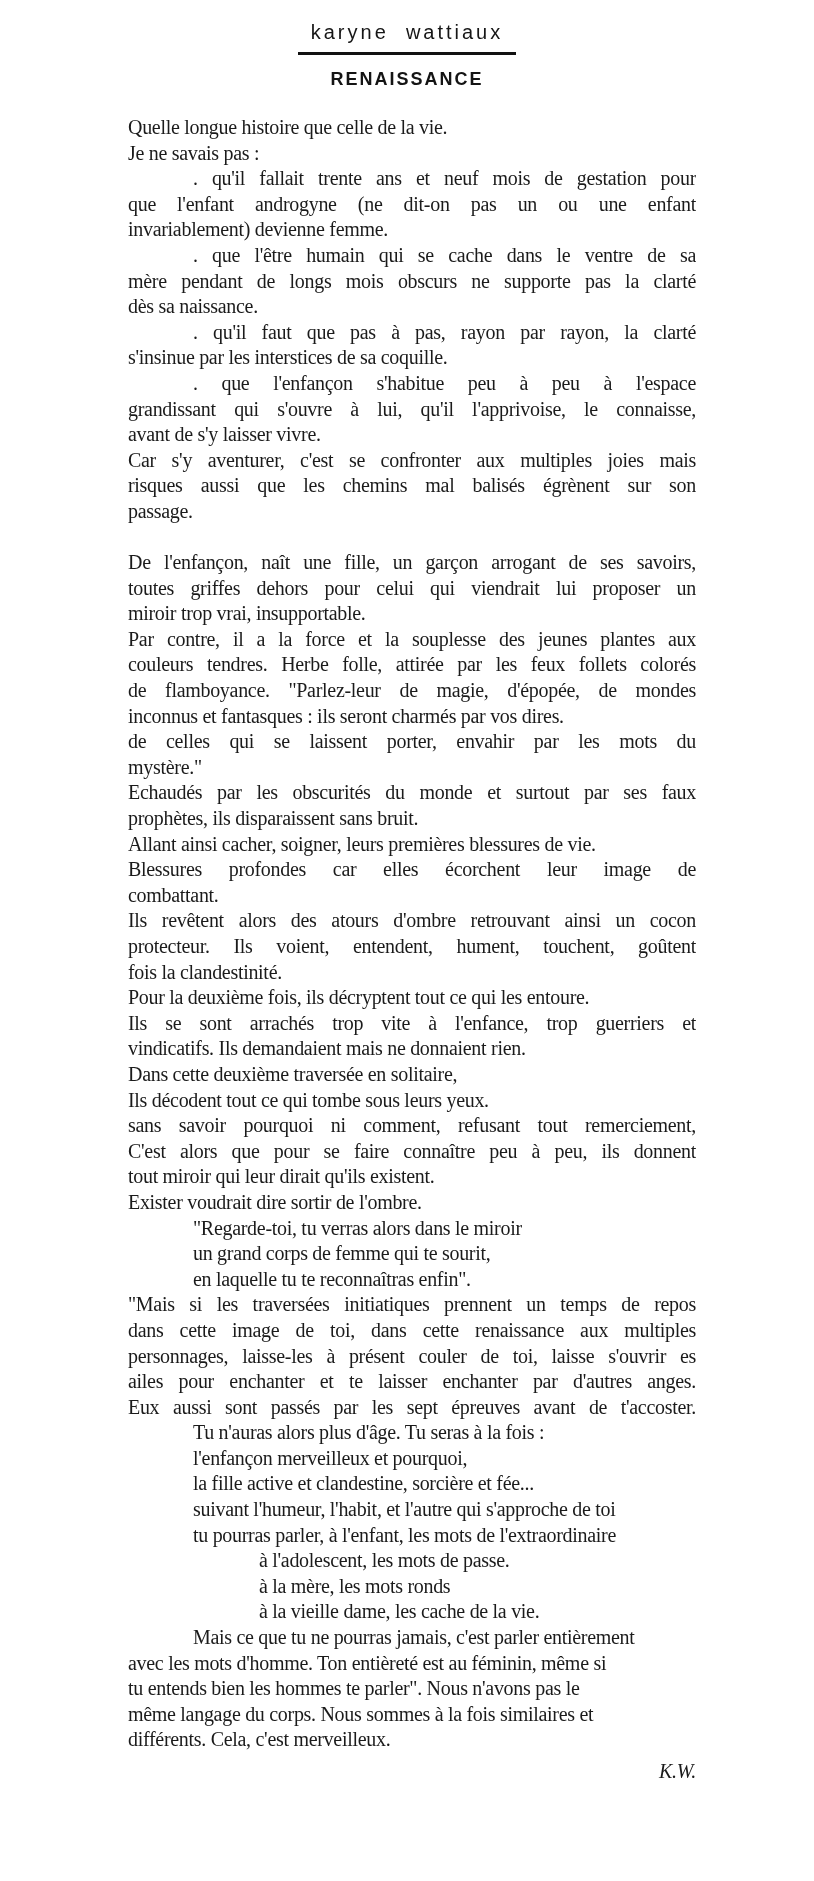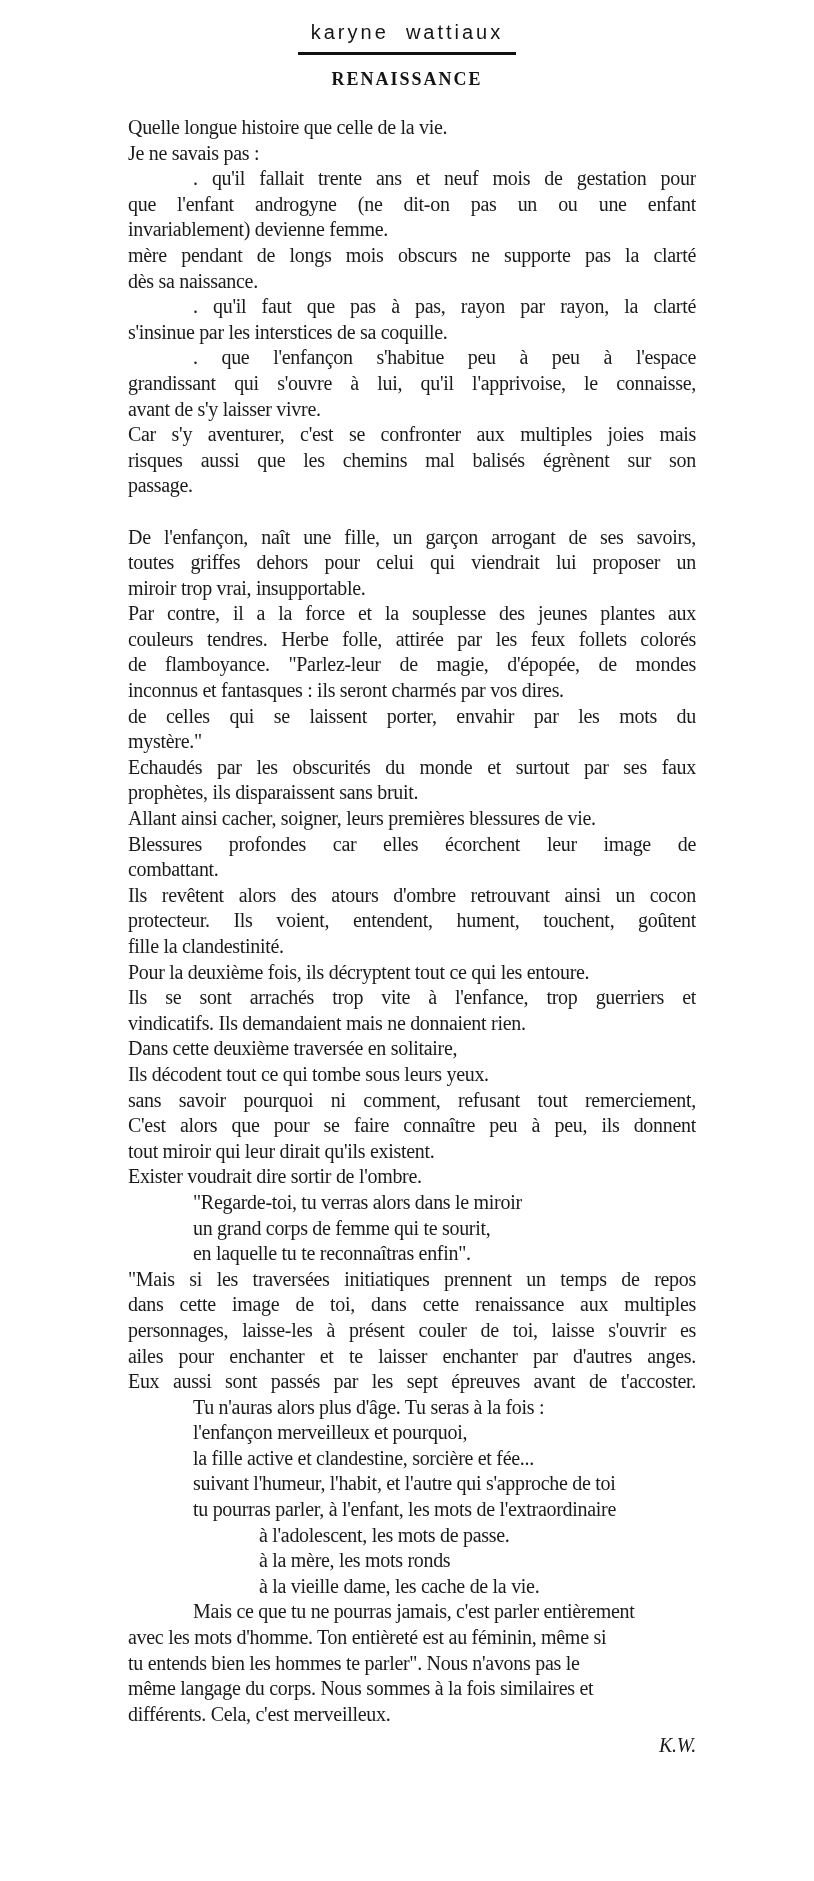--- a/index.html
+++ b/index.html
@@ -29,21 +29,21 @@
     font-family: "Liberation Sans", sans-serif;
     font-size: 20px;
     letter-spacing: 3px;
     white-space: pre;
     color: #161616;
     padding: 0 13px 8px 13px;
     border-bottom: 3px solid #111111;
   }
   .poem-title {
     text-align: center;
-    font-family: Liberation Serif, serif;
+    font-family: Liberation Sans, sans-serif;
     font-weight: bold;
     font-size: 18px;
     letter-spacing: 2px;
     color: #141414;
     margin-top: 14px;
   }
   .poem-body {
     margin-left: 128px;
     width: 568px;
     margin-top: 25px;
@@ -77,20 +77,21 @@
   <div class="author-wrap">
     <span class="author-name">karyne  wattiaux</span>
   </div>
   <div class="poem-title">RENAISSANCE</div>
   <div class="poem-body">
       <div class="line left">Quelle longue histoire que celle de la vie.</div>
       <div class="line left">Je ne savais pas :</div>
       <div class="line just in1">. qu'il fallait trente ans et neuf mois de gestation pour</div>
       <div class="line just">que l'enfant androgyne (ne dit-on pas un ou une enfant</div>
       <div class="line left">invariablement) devienne femme.</div>
+      <div class="line just in1">. que l'être humain qui se cache dans le ventre de sa</div>
       <div class="line just">mère pendant de longs mois obscurs ne supporte pas la clarté</div>
       <div class="line left">dès sa naissance.</div>
       <div class="line just in1">. qu'il faut que pas à pas, rayon par rayon, la clarté</div>
       <div class="line left">s'insinue par les interstices de sa coquille.</div>
       <div class="line just in1">. que l'enfançon s'habitue peu à peu à l'espace</div>
       <div class="line just">grandissant qui s'ouvre à lui, qu'il l'apprivoise, le connaisse,</div>
       <div class="line left">avant de s'y laisser vivre.</div>
       <div class="line just">Car s'y aventurer, c'est se confronter aux multiples joies mais</div>
       <div class="line just">risques aussi que les chemins mal balisés égrènent sur son</div>
       <div class="line left">passage.</div>
@@ -104,21 +105,21 @@
       <div class="line left">inconnus et fantasques : ils seront charmés par vos dires.</div>
       <div class="line just">de celles qui se laissent porter, envahir par les mots du</div>
       <div class="line left">mystère."</div>
       <div class="line just">Echaudés par les obscurités du monde et surtout par ses faux</div>
       <div class="line left">prophètes, ils disparaissent sans bruit.</div>
       <div class="line left">Allant ainsi cacher, soigner, leurs premières blessures de vie.</div>
       <div class="line just">Blessures profondes car elles écorchent leur image de</div>
       <div class="line left">combattant.</div>
       <div class="line just">Ils revêtent alors des atours d'ombre retrouvant ainsi un cocon</div>
       <div class="line just">protecteur. Ils voient, entendent, hument, touchent, goûtent</div>
-      <div class="line left">fille la clandestinité.</div>
+      <div class="line left">fois la clandestinité.</div>
       <div class="line left">Pour la deuxième fois, ils décryptent tout ce qui les entoure.</div>
       <div class="line just">Ils se sont arrachés trop vite à l'enfance, trop guerriers et</div>
       <div class="line left">vindicatifs. Ils demandaient mais ne donnaient rien.</div>
       <div class="line left">Dans cette deuxième traversée en solitaire,</div>
       <div class="line left">Ils décodent tout ce qui tombe sous leurs yeux.</div>
       <div class="line just">sans savoir pourquoi ni comment, refusant tout remerciement,</div>
       <div class="line just">C'est alors que pour se faire connaître peu à peu, ils donnent</div>
       <div class="line left">tout miroir qui leur dirait qu'ils existent.</div>
       <div class="line left">Exister voudrait dire sortir de l'ombre.</div>
       <div class="line left in1">"Regarde-toi, tu verras alors dans le miroir</div>

